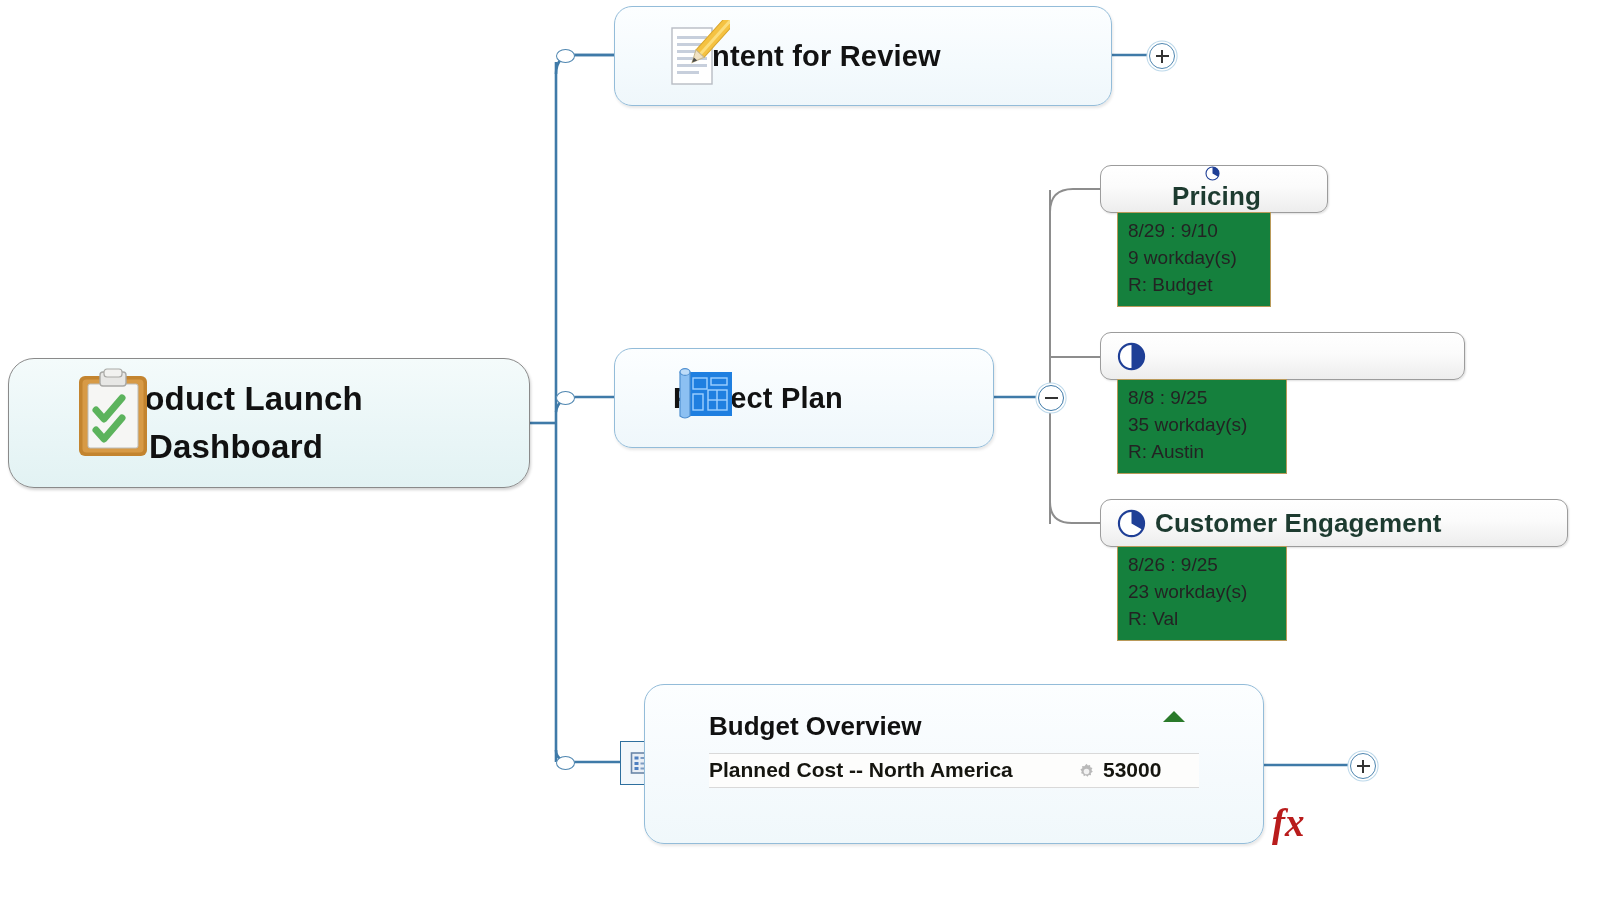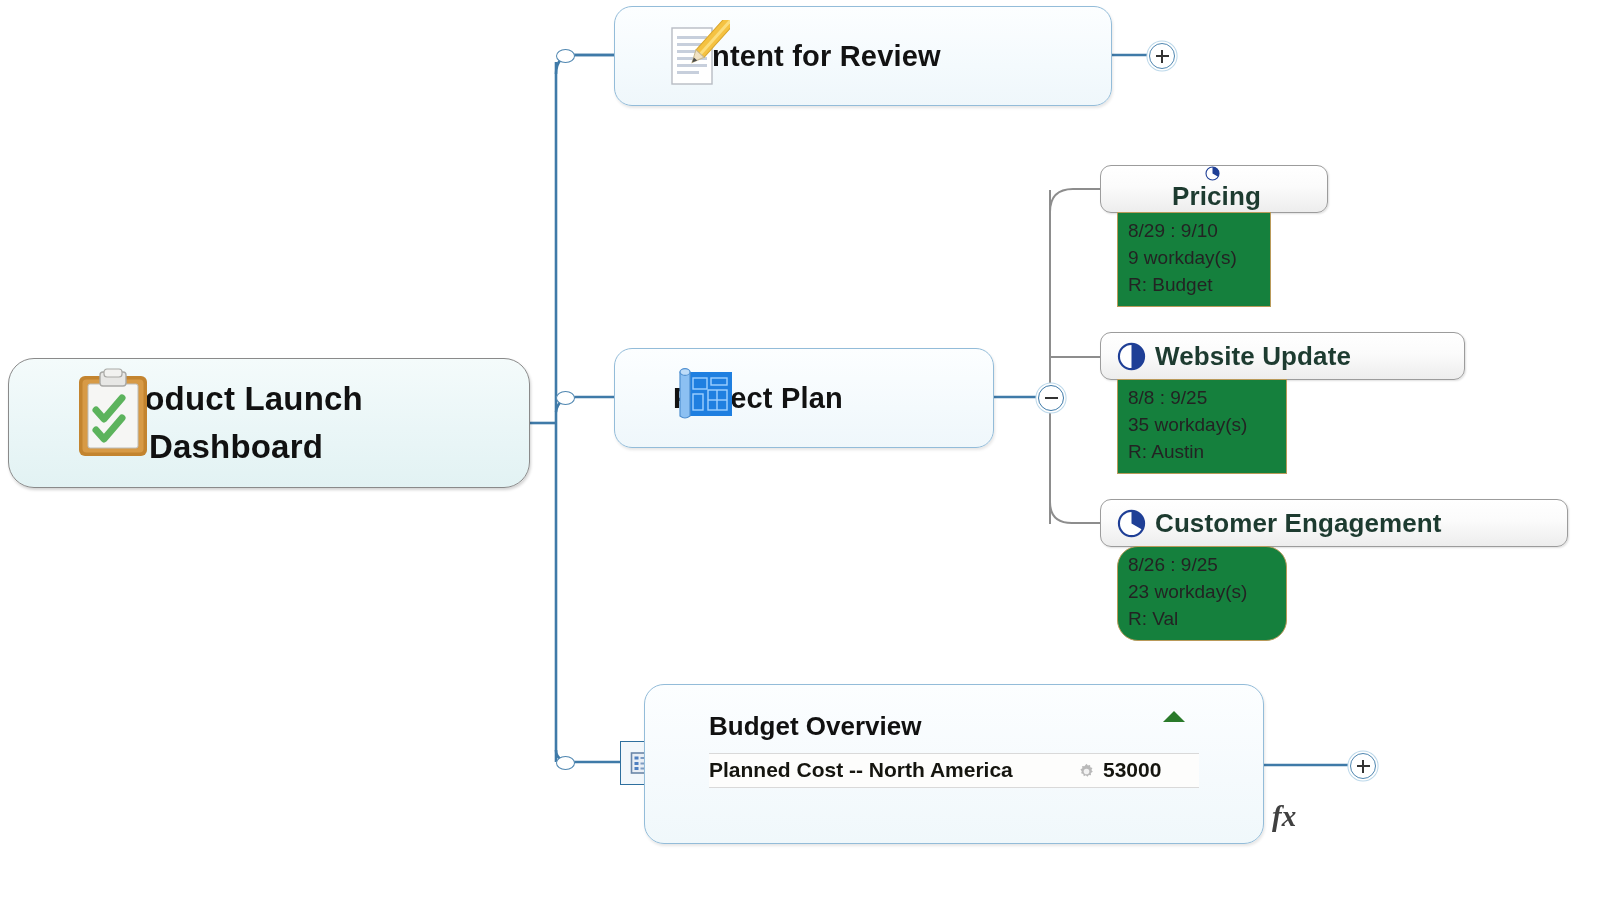--- a/index.html
+++ b/index.html
@@ -66,21 +66,21 @@
   .task-info{
     position:absolute;
     background:#15803d;
     border:1px solid #b99a5a;
     padding:5px 10px 7px 10px;
     font-size:19px;color:#232323;line-height:1.42;
     white-space:nowrap;
   }
   #info-pricing{left:1117px;top:212px;width:132px;}
   #info-website{left:1117px;top:379px;width:148px;}
-  #info-customer{left:1117px;top:546px;width:148px;border-radius:21px;}
+  #info-customer{left:1117px;top:546px;width:148px;}
 
   
   #node-budget{
     left:644px;top:684px;width:620px;height:160px;
     border:1.4px solid #93bcd9;border-radius:20px;
     background:linear-gradient(180deg,#fcfeff 0%,#f5fafd 60%,#f0f8fb 100%);
     box-shadow:1px 2px 3px rgba(0,0,0,.10);
   }
   .budget-title-row{
     position:absolute;left:64px;top:26px;width:490px;
@@ -126,21 +126,21 @@
   #budget-icon-box{
     position:absolute;left:620px;top:741px;width:42px;height:42px;
     border:1.8px solid #2e6f9e;background:#f2f7fb;
     display:flex;align-items:center;justify-content:center;
   }
 
   
   #fx-mark{
     position:absolute;left:1272px;top:800px;
     font-family:"Liberation Serif", serif;font-style:italic;
-    font-size:29px;font-weight:bold;color:#404040;
+    font-size:39px;font-weight:bold;color:#b91c1c;
   }
 
   
   .icon{position:absolute;display:block;}
   #ic-clipboard{left:76px;top:368px;}
   #ic-memo{left:668px;top:20px;}
   #ic-blueprint{left:672px;top:362px;}
 </style>
 </head>
 <body>
@@ -250,21 +250,20 @@
     <div>8/29 : 9/10</div>
     <div>9 workday(s)</div>
     <div>R: Budget</div>
   </div>
 
   <div class="node sub-topic" id="node-website">
     <svg width="29" height="29" viewBox="0 0 30 30" xmlns="http://www.w3.org/2000/svg">
       <circle cx="15" cy="15" r="13" fill="#ffffff" stroke="#1f3f96" stroke-width="2.2"></circle>
       <path d="M15,15 L15,2 A13,13 0 0,1 15,28 Z" fill="#1f3f96"></path>
     </svg>
-    <span class="sub-label">Website Update</span>
   </div>
   <div class="task-info" id="info-website">
     <div>8/8 : 9/25</div>
     <div>35 workday(s)</div>
     <div>R: Austin</div>
   </div>
 
   <div class="node sub-topic" id="node-customer">
     <svg width="29" height="29" viewBox="0 0 30 30" xmlns="http://www.w3.org/2000/svg">
       <circle cx="15" cy="15" r="13" fill="#ffffff" stroke="#1f3f96" stroke-width="2.2"></circle>

